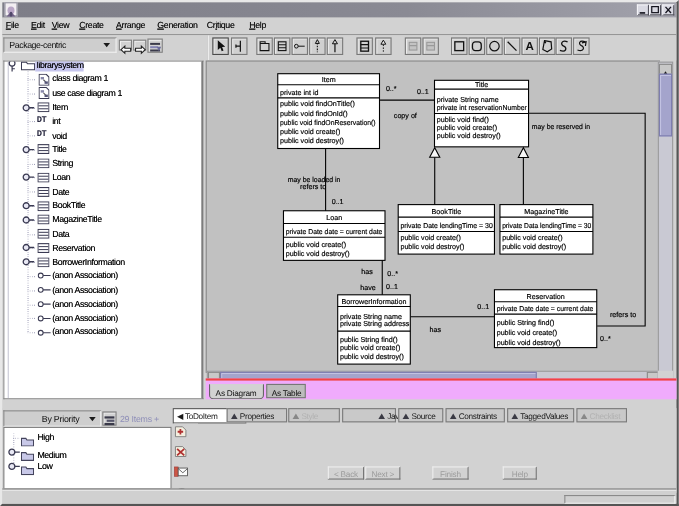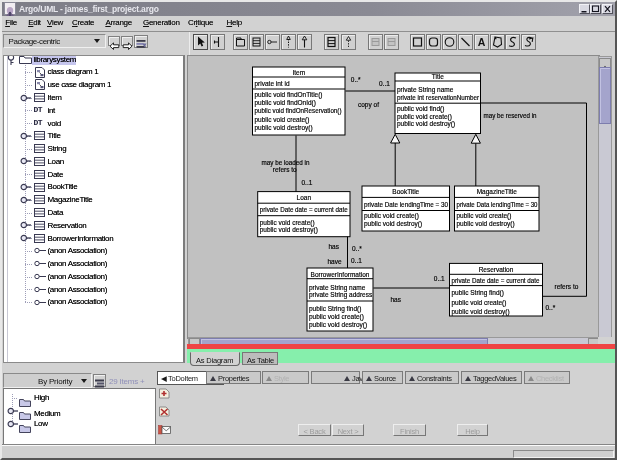--- a/index.html
+++ b/index.html
@@ -29,21 +29,20 @@
 <div id="win">
 
 <div class="abs" style="left:0;top:0;width:613px;height:14px;background:linear-gradient(90deg,#7d7d87 0%,#8a8a94 60%,#a2a2ac 100%);">
  <div style="position:absolute;left:2px;top:0px;width:12px;height:13px;background:#f2eef2;border:1px solid #8a8a98;">
    <svg width="10" height="11">
           <ellipse cx="5" cy="4.5" rx="3.2" ry="3.5" fill="#b9a6c6"></ellipse>
           <path d="M1 10 L5 5.5 L9 10 Z" fill="#6f5f85"></path>
           <rect x="4" y="6" width="2" height="4" fill="#50486a"></rect>
         </svg>
  </div>
- <div style="position:absolute;left:17px;top:2px;color:#e7e7ed;font-size:8.5px;font-weight:bold;letter-spacing:-0.2px;">Argo/UML - james_first_project.argo</div>
  <div class="tbtn" style="left:576.5px;">
         <svg width="9" height="8">
           <rect x="1.5" y="6" width="5" height="1.5" fill="#15151f"></rect>
         </svg>
       </div>
  <div class="tbtn" style="left:587.5px;">
         <svg width="9" height="8">
           <rect x="1.5" y="1" width="6" height="5.5" fill="none" stroke="#15151f" stroke-width="1.1"></rect>
         </svg>
       </div>
@@ -461,21 +460,21 @@
     <div class="abs" style="left:596px;top:54px;width:14px;height:292px;background:#c9c9d3;border:1px solid #999;">
       <div class="sbtn" style="left:0;top:1px;width:12px;height:10px;"><svg width="10" height="8">
           <path d="M5 0.8 L1.2 6.5 L8.8 6.5 Z" fill="#1a1a1a"></path>
         </svg></div>
       <div class="thumb" style="left:0px;top:10px;width:12px;height:57px;"></div>
       <div class="sbtn" style="left:0;top:282px;width:12px;height:10px;"><svg width="10" height="8">
           <path d="M5 7 L1.2 1.5 L8.8 1.5 Z" fill="#1a1a1a"></path>
         </svg></div>
     </div>
     <div class="abs" style="left:596px;top:335px;width:14px;height:12px;background:#d2d2d2;"></div>
-<div class="abs" style="left:185px;top:342px;width:430px;height:19px;background:#86efac;border-top:5px solid #ef4444;">
+<div class="abs" style="left:185px;top:342px;width:430px;height:19px;background:#f0abfc;border-top:2px solid #ef4444;">
       <div class="vtab" style="left:3px;top:3px;width:50px;height:14px;background:#d2d2d2;border:1px solid #666;border-top:1px solid #d2d2d2;border-radius:0 0 4px 4px;padding:2.5px 0 0 5px;font-size:7.5px;">As Diagram</div>
       <div class="vtab" style="left:55px;top:3px;width:36px;height:13px;background:#bcbcbc;border:1px solid #777;padding:2.5px 0 0 4px;font-size:7.5px;">As Table</div>
     </div>
 <div class="abs" style="left:0;top:369px;width:155px;height:77px;background:#d2d2d2;">
       <div style="position:absolute;left:1px;top:1.5px;width:89px;height:15px;background:#cecece;border:1px solid;border-color:#8a8a8a #f0f0f0 #f0f0f0 #8a8a8a;">
         <span style="position:absolute;left:4px;top:3px;font-size:8px;color:#111;letter-spacing:-0.2px;padding-left:30px;">By Priority</span>
         <div class="cardn" style="left:77px;top:5px;"></div>
       </div>
       <div class="navb" style="left:91px;top:3px;width:13px;height:13px;"><svg width="11" height="11">
           <rect x="1" y="1.5" width="9" height="2" fill="#3a3a4a"></rect>

